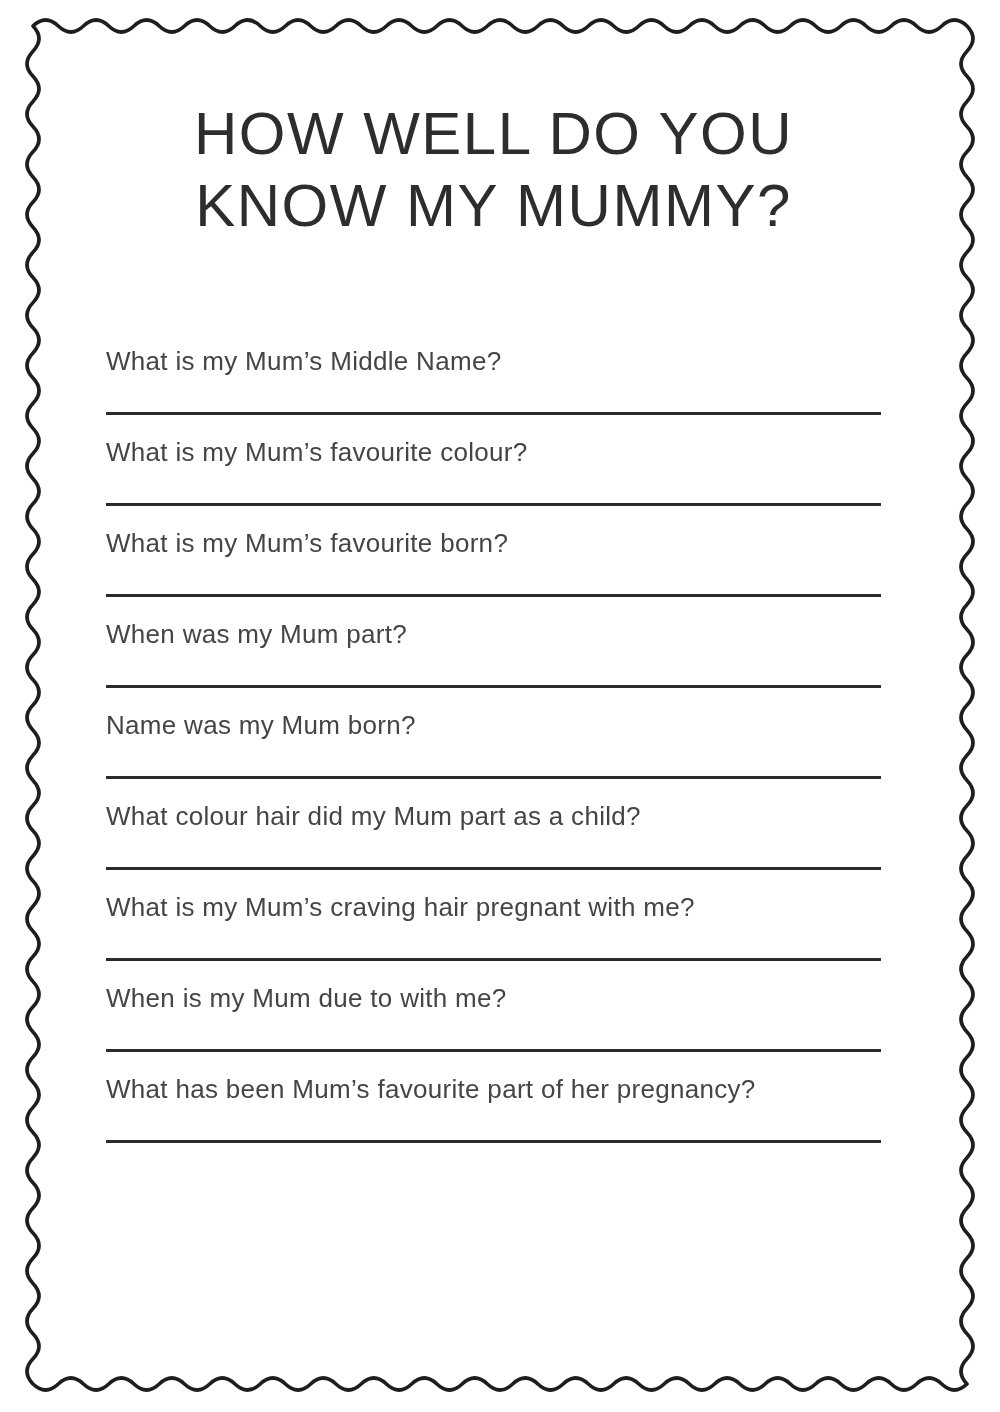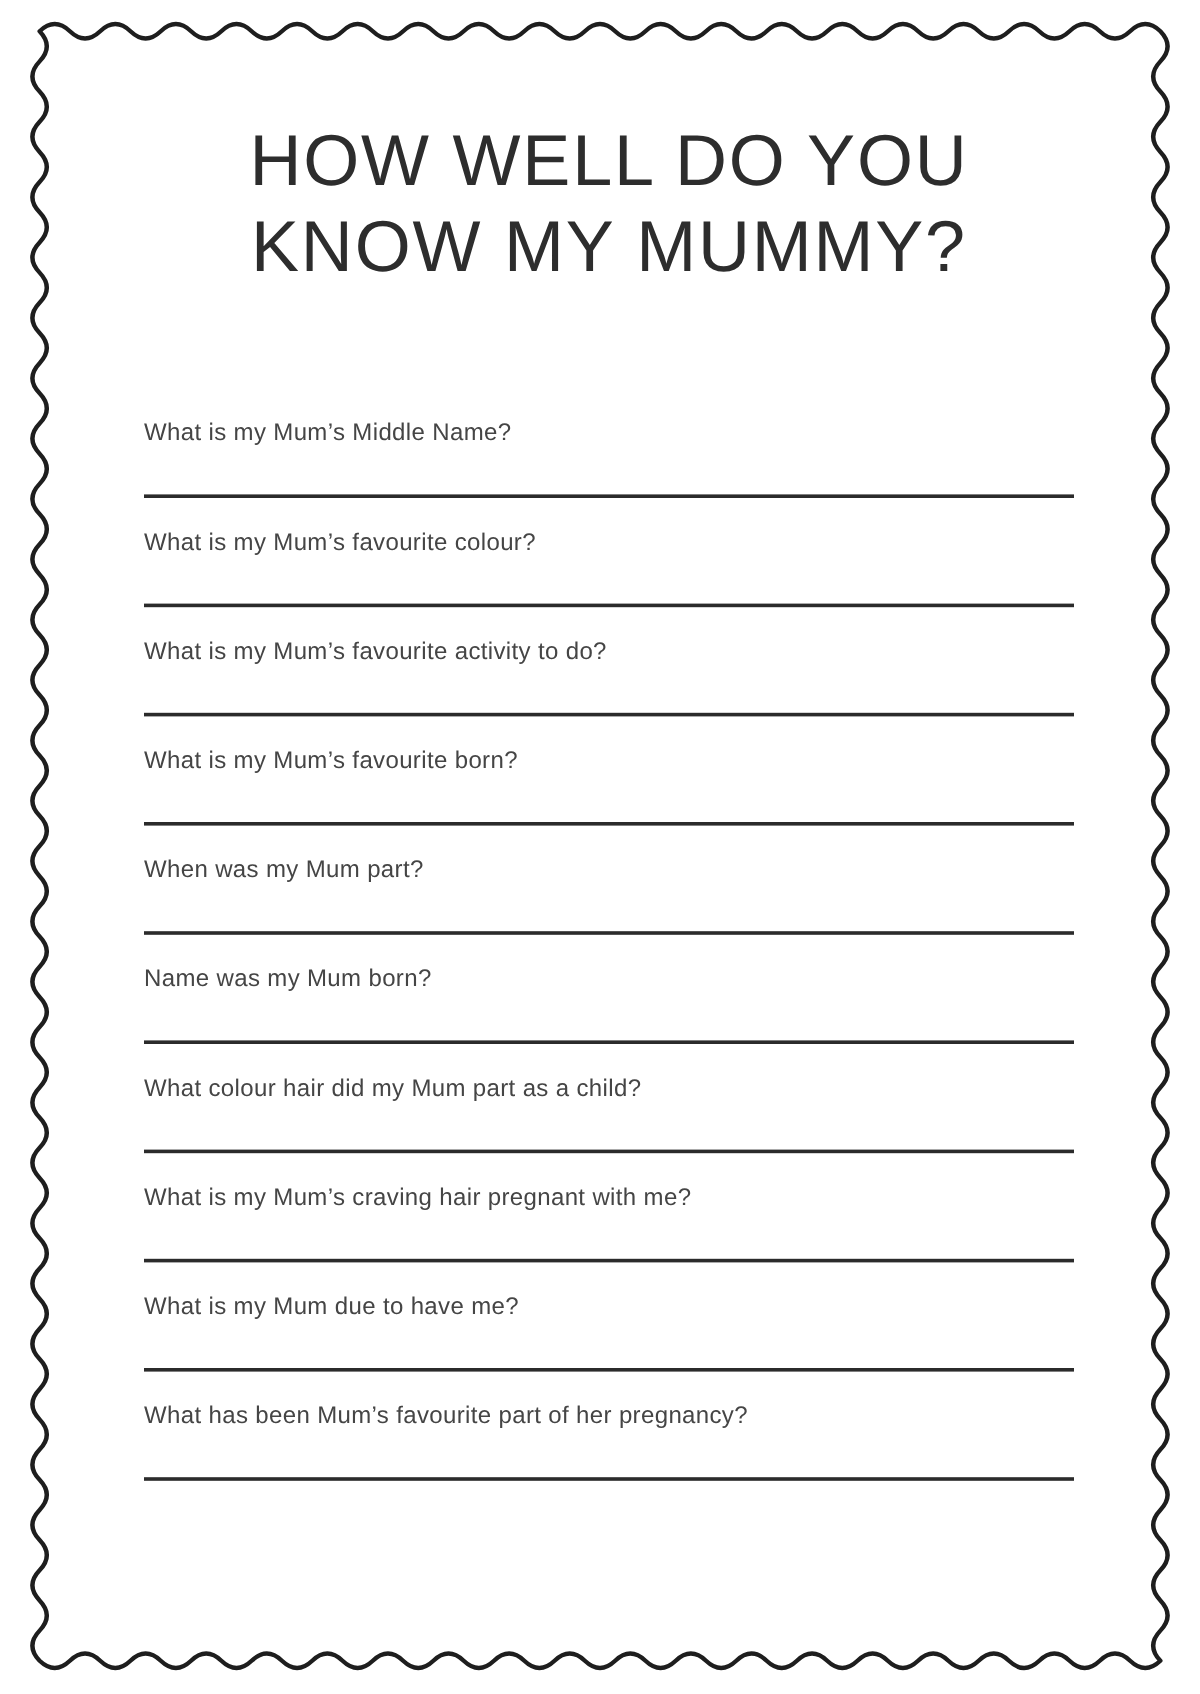--- a/index.html
+++ b/index.html
@@ -25,42 +25,42 @@
   .border-svg {
     position: absolute;
     left: 0;
     top: 0;
     width: 1000px;
     height: 1412px;
     pointer-events: none;
   }
   .content {
     position: absolute;
-    left: 120px;
+    left: 106px;
     top: 0;
     width: 775px;
   }
   .page-title {
     margin: 98px 0 0 0;
     text-align: center;
     font-size: 60px;
     line-height: 72px;
     font-weight: 300;
     letter-spacing: 1.5px;
     color: var(--ink);
   }
   .page-title span { display: block; }
   .questions {
     list-style: none;
     margin: 104px 0 0 0;
     padding: 0;
   }
   .q-row { margin-bottom: 22px; }
   .q-text {
-    font-size: 20px;
+    font-size: 26px;
     line-height: 30px;
     font-weight: 300;
     letter-spacing: 0.3px;
     color: var(--question_text);
   }
   .answer-line {
     margin-top: 36px;
     height: 0;
     border-bottom: 3px solid var(--rule_line);
   }
@@ -81,45 +81,41 @@
   <ol class="questions">
     <li class="q-row">
       <div class="q-text">What is my Mum’s Middle Name?</div>
       <div class="answer-line"></div>
     </li>
     <li class="q-row">
       <div class="q-text">What is my Mum’s favourite colour?</div>
       <div class="answer-line"></div>
     </li>
     <li class="q-row">
-      <div class="q-text">What is my Mum’s favourite activity to do?</div>
-      <div class="answer-line"></div>
-    </li>
-    <li class="q-row">
       <div class="q-text">What is my Mum’s favourite born?</div>
       <div class="answer-line"></div>
     </li>
     <li class="q-row">
       <div class="q-text">When was my Mum part?</div>
       <div class="answer-line"></div>
     </li>
     <li class="q-row">
       <div class="q-text">Name was my Mum born?</div>
       <div class="answer-line"></div>
     </li>
     <li class="q-row">
       <div class="q-text">What colour hair did my Mum part as a child?</div>
       <div class="answer-line"></div>
     </li>
     <li class="q-row">
       <div class="q-text">What is my Mum’s craving hair pregnant with me?</div>
       <div class="answer-line"></div>
     </li>
     <li class="q-row">
-      <div class="q-text">What is my Mum due to have me?</div>
+      <div class="q-text">When is my Mum due to with me?</div>
       <div class="answer-line"></div>
     </li>
     <li class="q-row">
       <div class="q-text">What has been Mum’s favourite part of her pregnancy?</div>
       <div class="answer-line"></div>
     </li>
   </ol>
 </div>
 
 </body></html>

